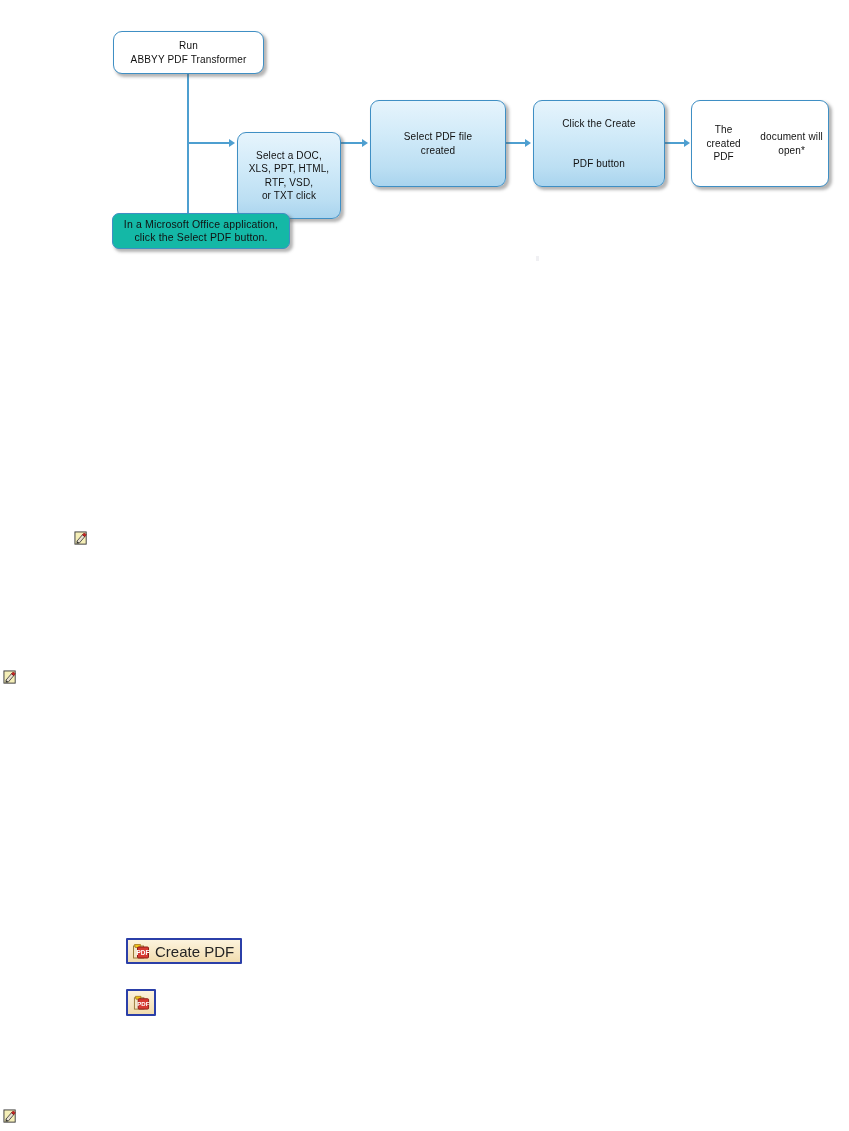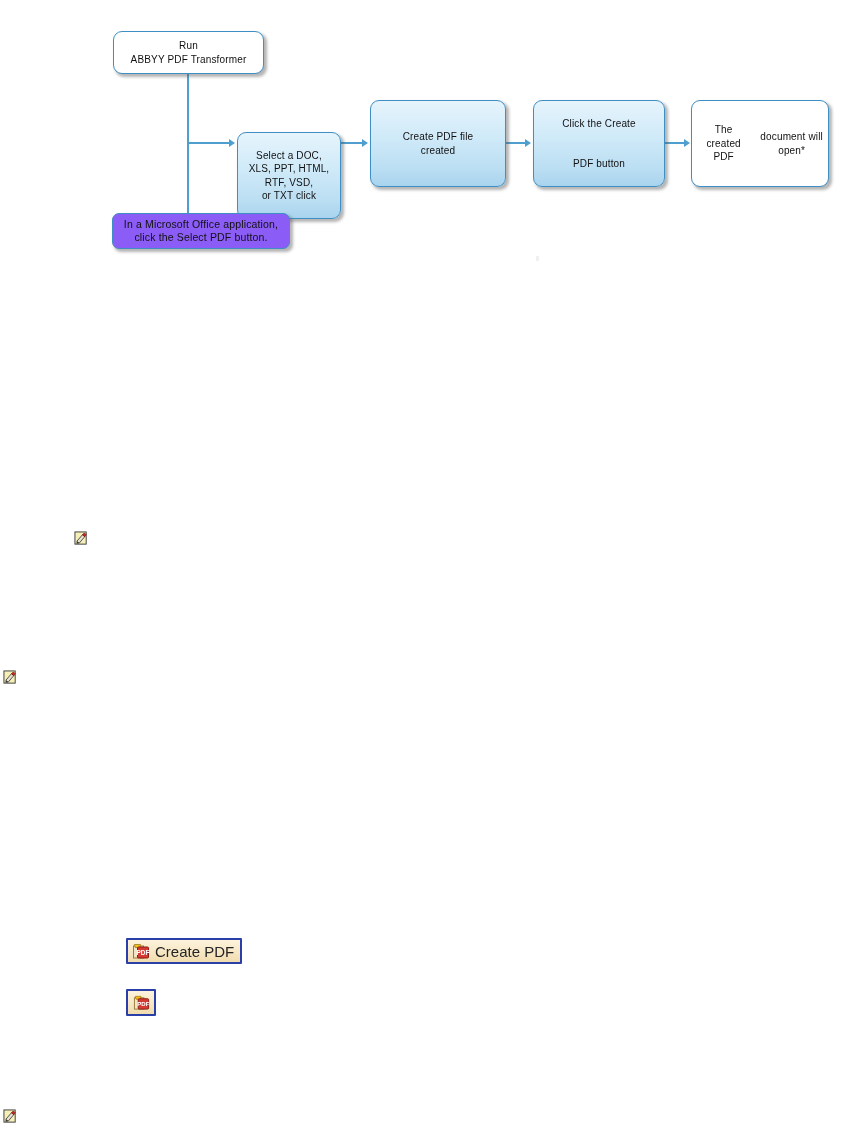--- a/index.html
+++ b/index.html
@@ -49,21 +49,21 @@
   }
   .node span { display: block; padding: 0 5px; }
 
   .node--plain {
     background: #ffffff;
   }
   .node--process {
     background: linear-gradient(180deg, #e6f4fc 0%, #d2ebf9 38%, #bcdff3 78%, #a9d4ee 100%);
   }
   .node--callout {
-    background: #8b5cf6;
+    background: #14b8a6;
     border-radius: 7px;
     font-size: 10.5px;
   }
 
   
   #node-run        { left: 113px; top: 31px;  width: 151px; height: 43px; }
   #node-select-file{ left: 237px; top: 100px; width: 104px; height: 87px; }
   #node-pdf-options{ left: 370px; top: 100px; width: 136px; height: 87px; }
   #node-create-btn { left: 533px; top: 100px; width: 132px; height: 87px; gap: 27px; }
   #node-opens      { left: 691px; top: 100px; width: 138px; height: 87px; }
@@ -155,21 +155,21 @@
     </div>
 
     <div class="node node--process" id="node-select-file" style="flex-direction:column;margin-top:32px;">
       <span>Select a DOC,</span>
       <span>XLS, PPT, HTML,</span>
       <span>RTF, VSD,</span>
       <span>or TXT click</span>
     </div>
 
     <div class="node node--process" id="node-pdf-options" style="flex-direction:column;">
-      <span>Create PDF file</span>
+      <span>Select PDF file</span>
       <span>created</span>
     </div>
 
     <div class="node node--process" id="node-create-btn" style="flex-direction:column;">
       <span>Click the Create</span>
       <span>PDF button</span>
     </div>
 
     <div class="node node--plain" id="node-opens" style="flex-direction:row;text-align:center;">
       <span>The created PDF</span>

